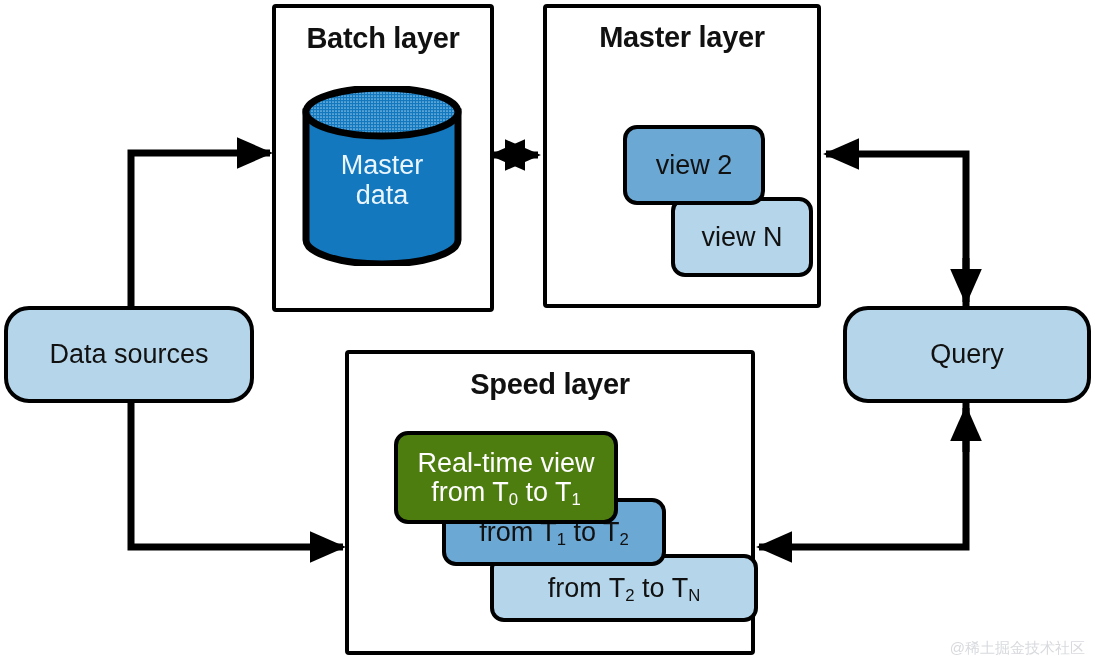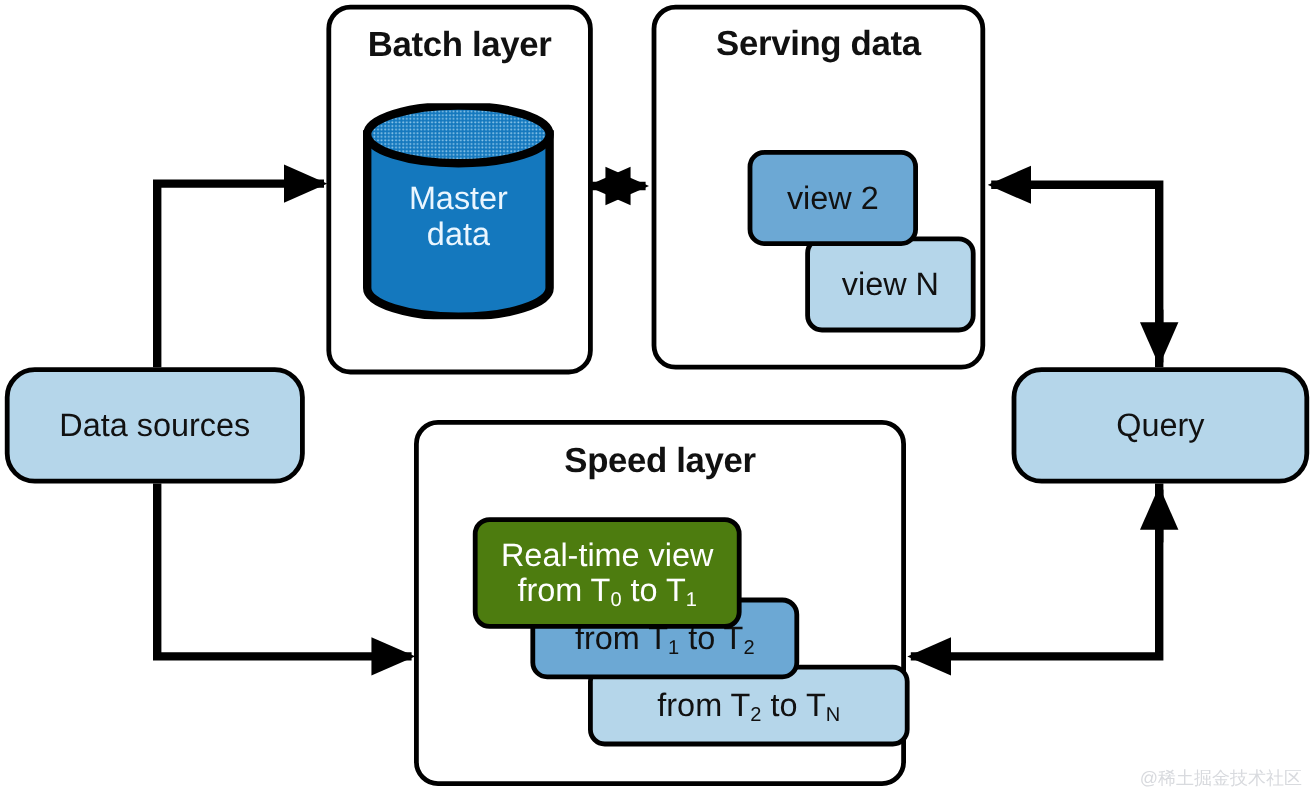--- a/index.html
+++ b/index.html
@@ -15,21 +15,21 @@
     font-family: "Liberation Sans", sans-serif;
     overflow: hidden;
   }
 
   
   .layer-box {
     position: absolute;
     box-sizing: border-box;
     background: #ffffff;
     border: 4px solid #000000;
-    border-radius: 20px;
+    border-radius: 4px;
     padding-left: 32px;
   }
   .layer-title {
     position: absolute;
     left: 0;
     right: 0;
     text-align: center;
     font-weight: bold;
     color: #111111;
     letter-spacing: -0.3px;
@@ -153,21 +153,21 @@
                   display:flex; flex-direction:column; align-items:center;
                   justify-content:center; color:#eaf6ff; font-size:27px;
                   line-height:1.1; padding-top:10px; box-sizing:border-box;text-align:center;">
         <span class="ln">Master</span>
         <span class="ln">data</span>
       </div>
     </div>
   </div>
 
   <div class="layer-box" style="left:543px; top:4px; width:278px; height:304px;">
-    <div class="layer-title" style="top:13px; font-size:29px;">Serving data</div>
+    <div class="layer-title" style="top:13px; font-size:29px;">Master layer</div>
 
     <div class="view-card" style="left:124px; top:189px; width:142px; height:80px;
                 background:#b5d6ea; color:#111111; font-size:27px; z-index:1;">
       <span class="ln">view N</span>
     </div>
 
     <div class="view-card" style="left:76px; top:117px; width:142px; height:80px;
                 background:#6ca8d4; color:#111111; font-size:27px; z-index:2;">
       <span class="ln">view 2</span>
     </div>

